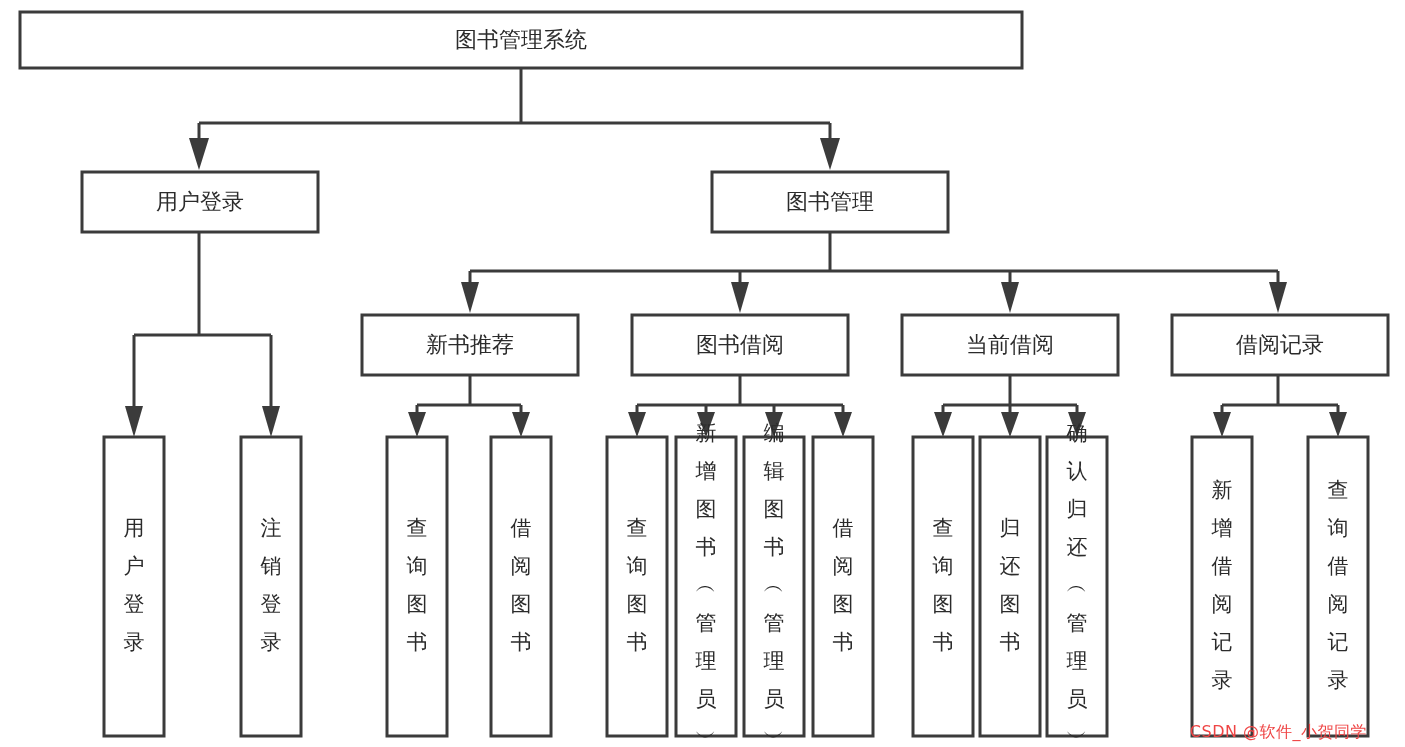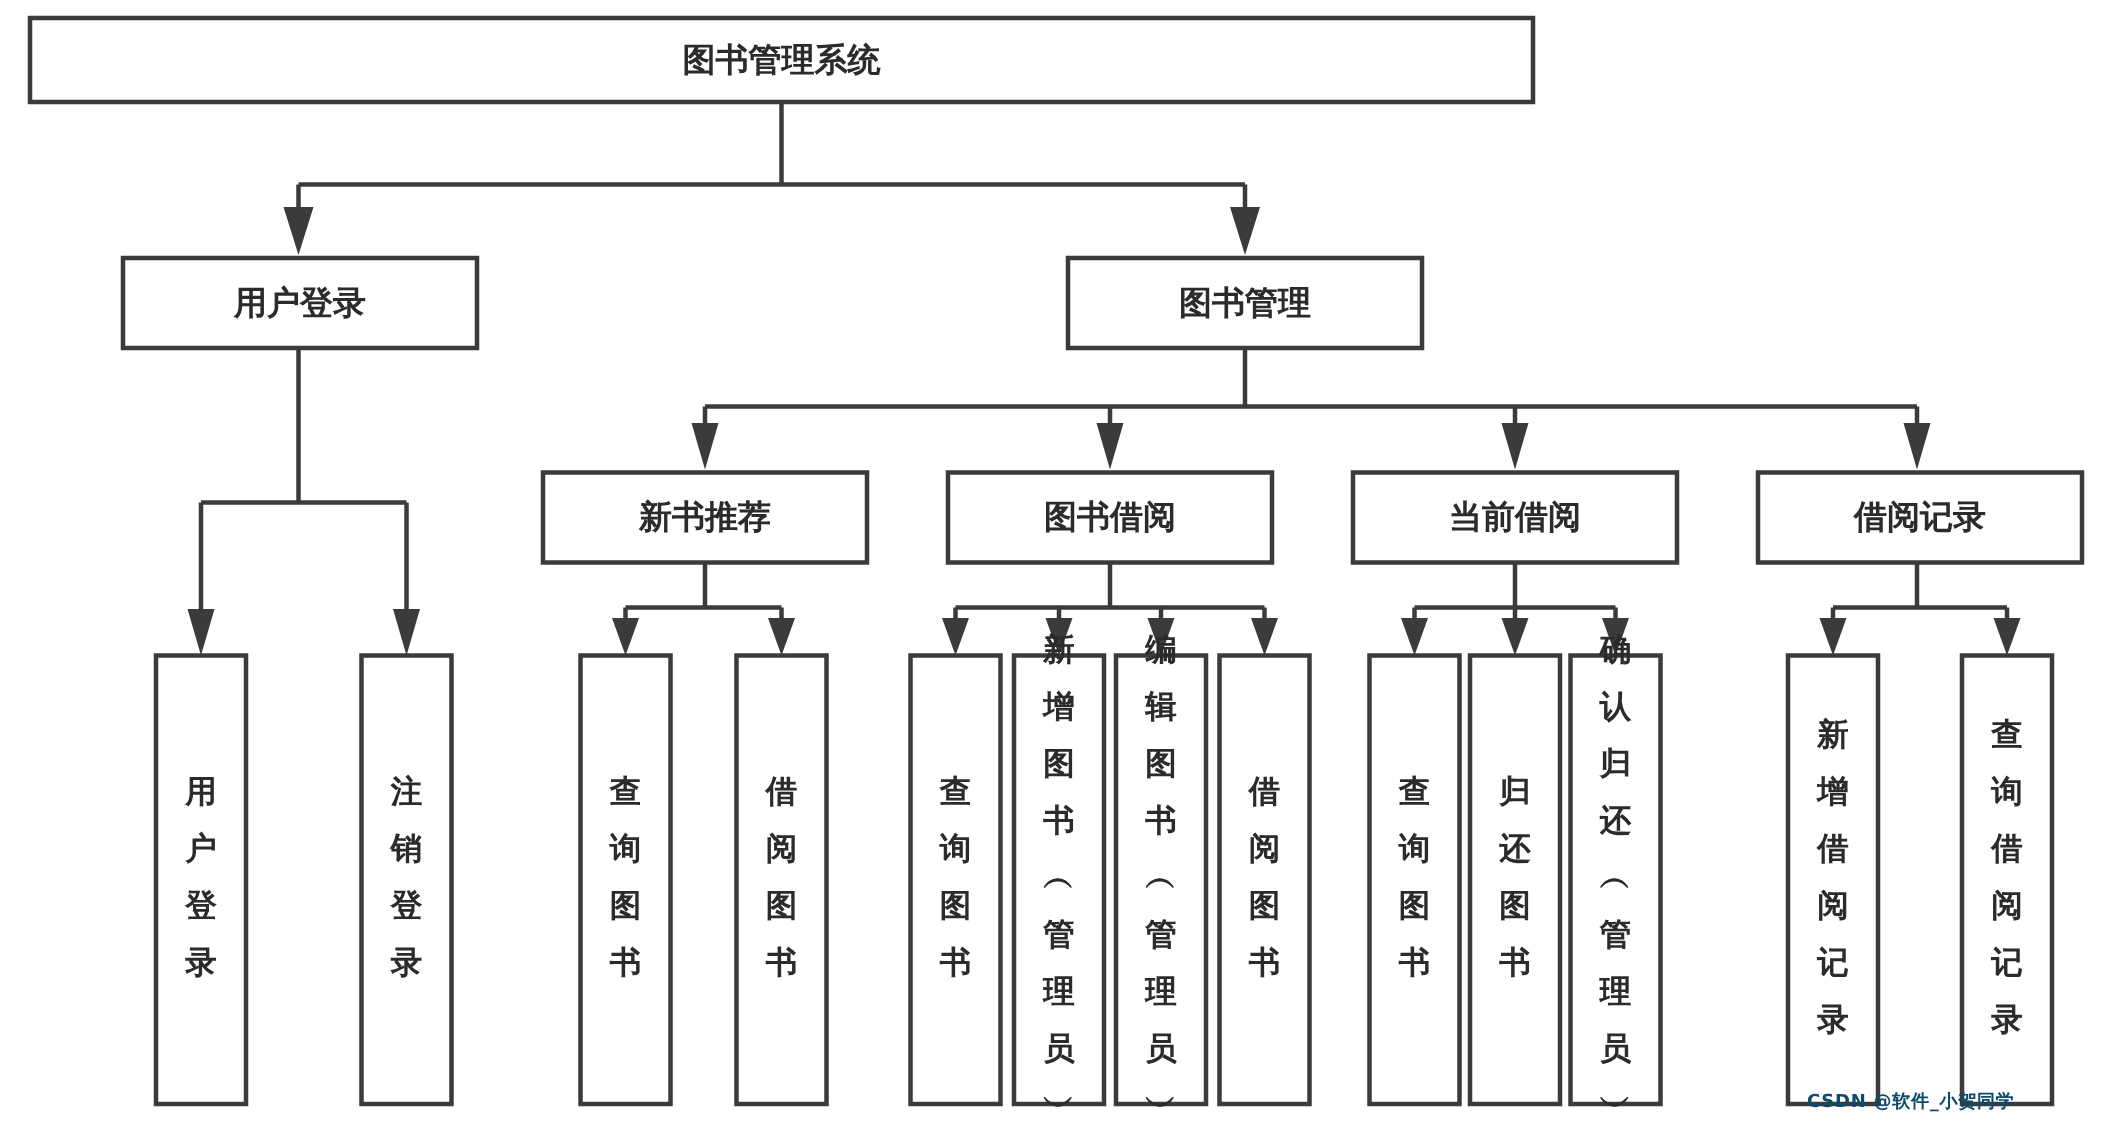--- a/index.html
+++ b/index.html
@@ -11,21 +11,20 @@
     width: 1405px;
     height: 747px;
     font-family: "DejaVu Sans", "Liberation Sans", sans-serif;
     overflow: hidden;
     position: relative;
   }
   #diagram-root {
     position: relative;
     width: 1367px;
     height: 747px;
-    font-weight: bold;
   }
   svg.diagram {
     display: block;
     width: 1405px;
     height: 747px;
   }
   .node-box {
     fill: #ffffff;
     stroke: #3b3b3b;
     stroke-width: 3;
@@ -48,25 +47,25 @@
     stroke-width: 3;
     fill: none;
     stroke-linecap: butt;
   }
   .arrow-head {
     fill: #3b3b3b;
     stroke: none;
   }
   .watermark {
     position: absolute;
-    right: 24px;
+    right: 0;
     bottom: 4px;
     font-family: "DejaVu Sans", "Liberation Sans", sans-serif;
-    font-size: 12px;
-    color: #0c4a6e;
+    font-size: 16px;
+    color: #ef4444;
     white-space: nowrap;
     letter-spacing: 0.5px;
     user-select: none;
   }
 </style>
 </head>
 <body>
 
 <div id="diagram-root">
   <svg class="diagram" viewBox="0 0 1405 747" xmlns="http://www.w3.org/2000/svg">

